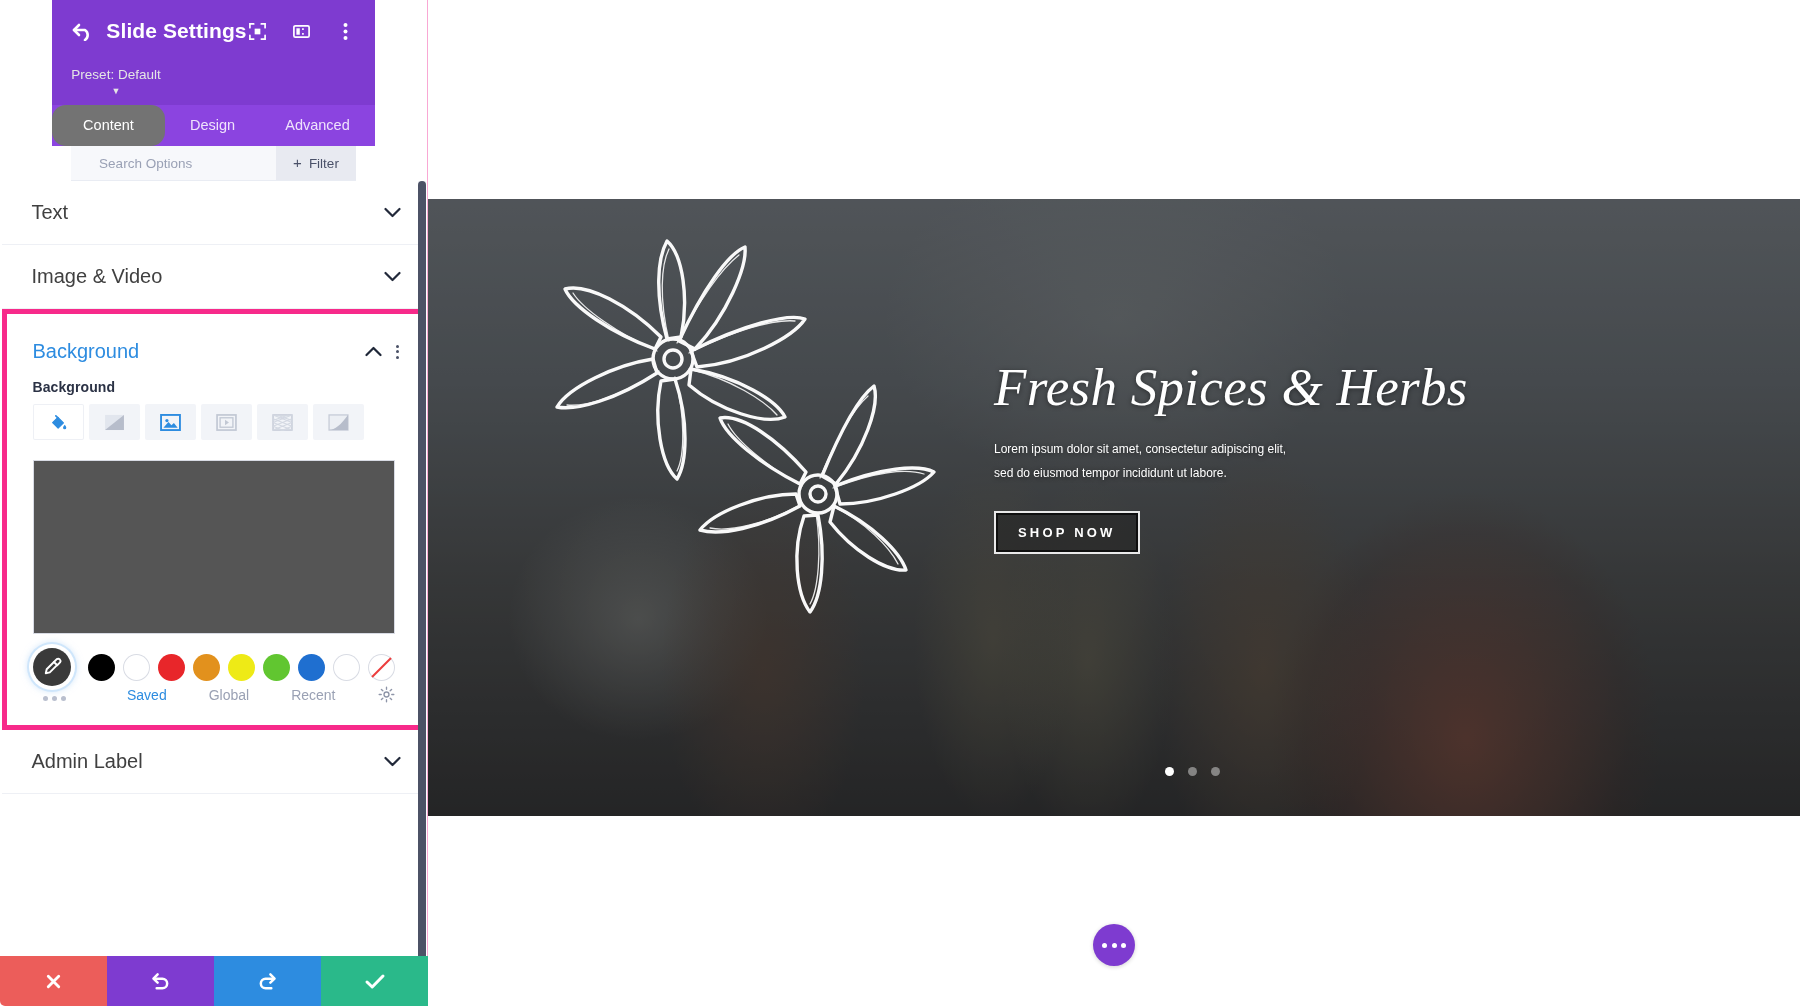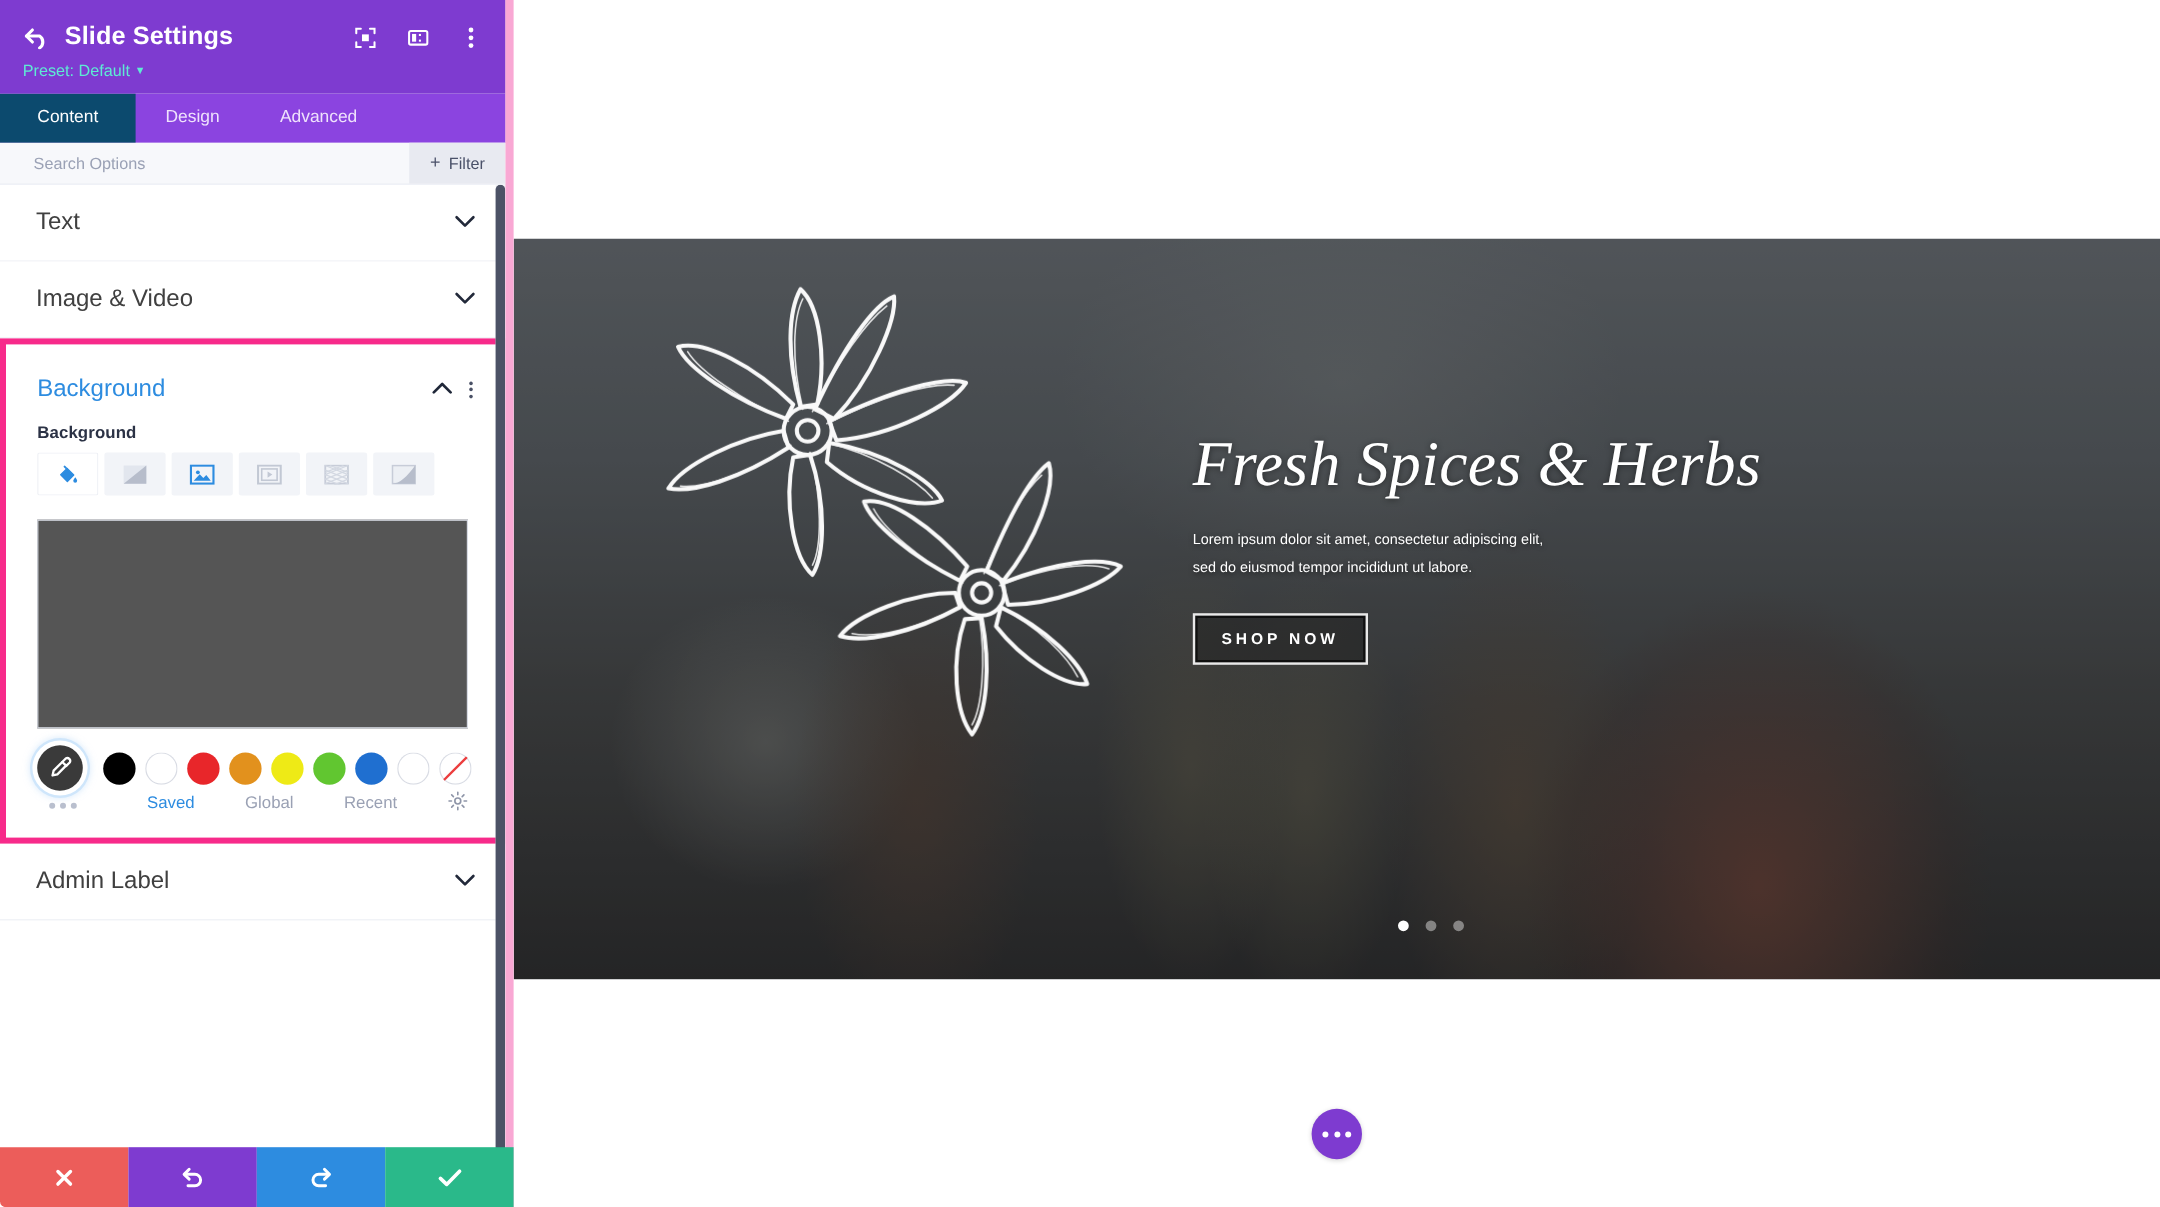--- a/index.html
+++ b/index.html
@@ -10,22 +10,23 @@
     background: #ffffff;
   }
   #root { position: relative; width: 1800px; height: 1006px; background:#fff; }
 
   
   .panel {
     position: absolute; left: 0; top: 0;
     width: 428px; height: 1006px;
     background: #ffffff;
     display: flex; flex-direction: column;
-    border-right: 7px solid #f9a8d4;
+    border-right: 1px solid #f9a8d4;
     z-index: 40;
+    align-items: center;
   }
 
   
   .panel-header {
     background: #7e3bd0;
     padding: 14px 18px 10px 18px;
     color: #fff;
     position: relative;
     flex: 0 0 auto;
   }
@@ -35,33 +36,33 @@
     display: flex; align-items: center; justify-content: center;
     cursor: pointer;
   }
   .panel-title {
     font-size: 21px; font-weight: bold; letter-spacing: .1px;
     white-space: nowrap;
   }
   .ph-icons { margin-left: auto; display: flex; align-items: center; gap: 22px; }
   .ph-icon { width: 22px; height: 22px; display:flex; align-items:center; justify-content:center; cursor:pointer; }
   .preset-row {
-    font-size: 13.5px; color: #5eead4; margin-top: 3px; padding-left: 1px;
-    cursor: pointer; display:inline-flex; align-items:center; gap:4px;
+    font-size: 13.5px; color: #e5e5e5; margin-top: 19px; padding-left: 1px;
+    cursor: pointer; display:inline-flex; align-items:center; gap:4px;flex-direction:column;
   }
   .caret-tiny { font-size: 9px; line-height: 1; position: relative; top: 1px; }
 
   
   .tabs { display: flex; background: #8b44e0; flex: 0 0 auto; }
   .tab {
     padding: 12px 0 13px 0;
     font-size: 14.5px; color: #efe2fc; cursor: pointer;
     text-align: center; white-space: nowrap;
   }
-  .tab.active { background: #0c4a6e; color: #ffffff; font-weight: normal; }
+  .tab.active { background: #737373; color: #ffffff; font-weight: normal; border-radius: 14px; }
   .tab-content { width: 113px; }
   .tab-design  { width: 95px; }
   .tab-advanced{ width: 115px; }
 
   
   .search-row {
     display: flex; align-items: stretch;
     background: #f7f8fb;
     border-bottom: 1px solid #e9ecf3;
     height: 35px; flex: 0 0 auto;

